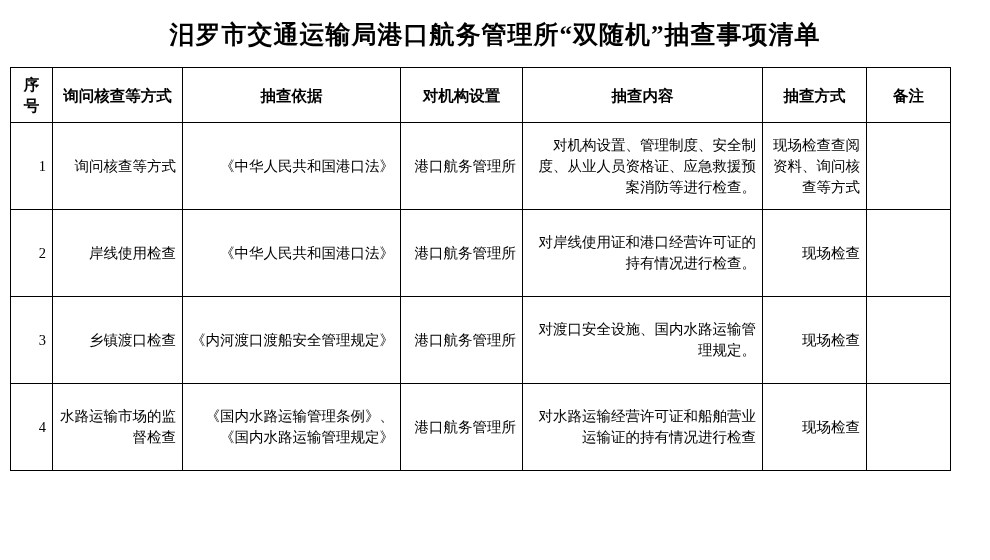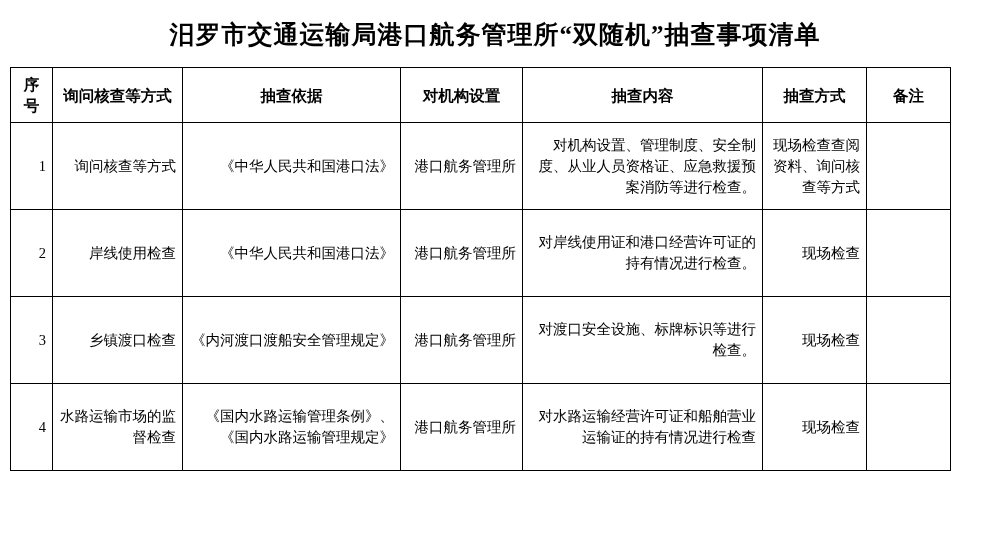--- a/index.html
+++ b/index.html
@@ -122,21 +122,21 @@
         <td class="cell-center">港口航务管理所</td>
         <td class="cell-left">对岸线使用证和港口经营许可证的持有情况进行检查。</td>
         <td class="cell-center">现场检查</td>
         <td class="cell-center"></td>
       </tr>
       <tr>
         <td class="cell-center">3</td>
         <td class="cell-center">乡镇渡口检查</td>
         <td class="cell-center">《内河渡口渡船安全管理规定》</td>
         <td class="cell-center">港口航务管理所</td>
-        <td class="cell-left">对渡口安全设施、标牌标识等进行检查。</td>
+        <td class="cell-left">对渡口安全设施、国内水路运输管理规定。</td>
         <td class="cell-center">现场检查</td>
         <td class="cell-center"></td>
       </tr>
       <tr>
         <td class="cell-center">4</td>
         <td class="cell-center">水路运输市场的监督检查</td>
         <td class="cell-left">《国内水路运输管理条例》、《国内水路运输管理规定》</td>
         <td class="cell-center">港口航务管理所</td>
         <td class="cell-left">对水路运输经营许可证和船舶营业运输证的持有情况进行检查</td>
         <td class="cell-center">现场检查</td>

